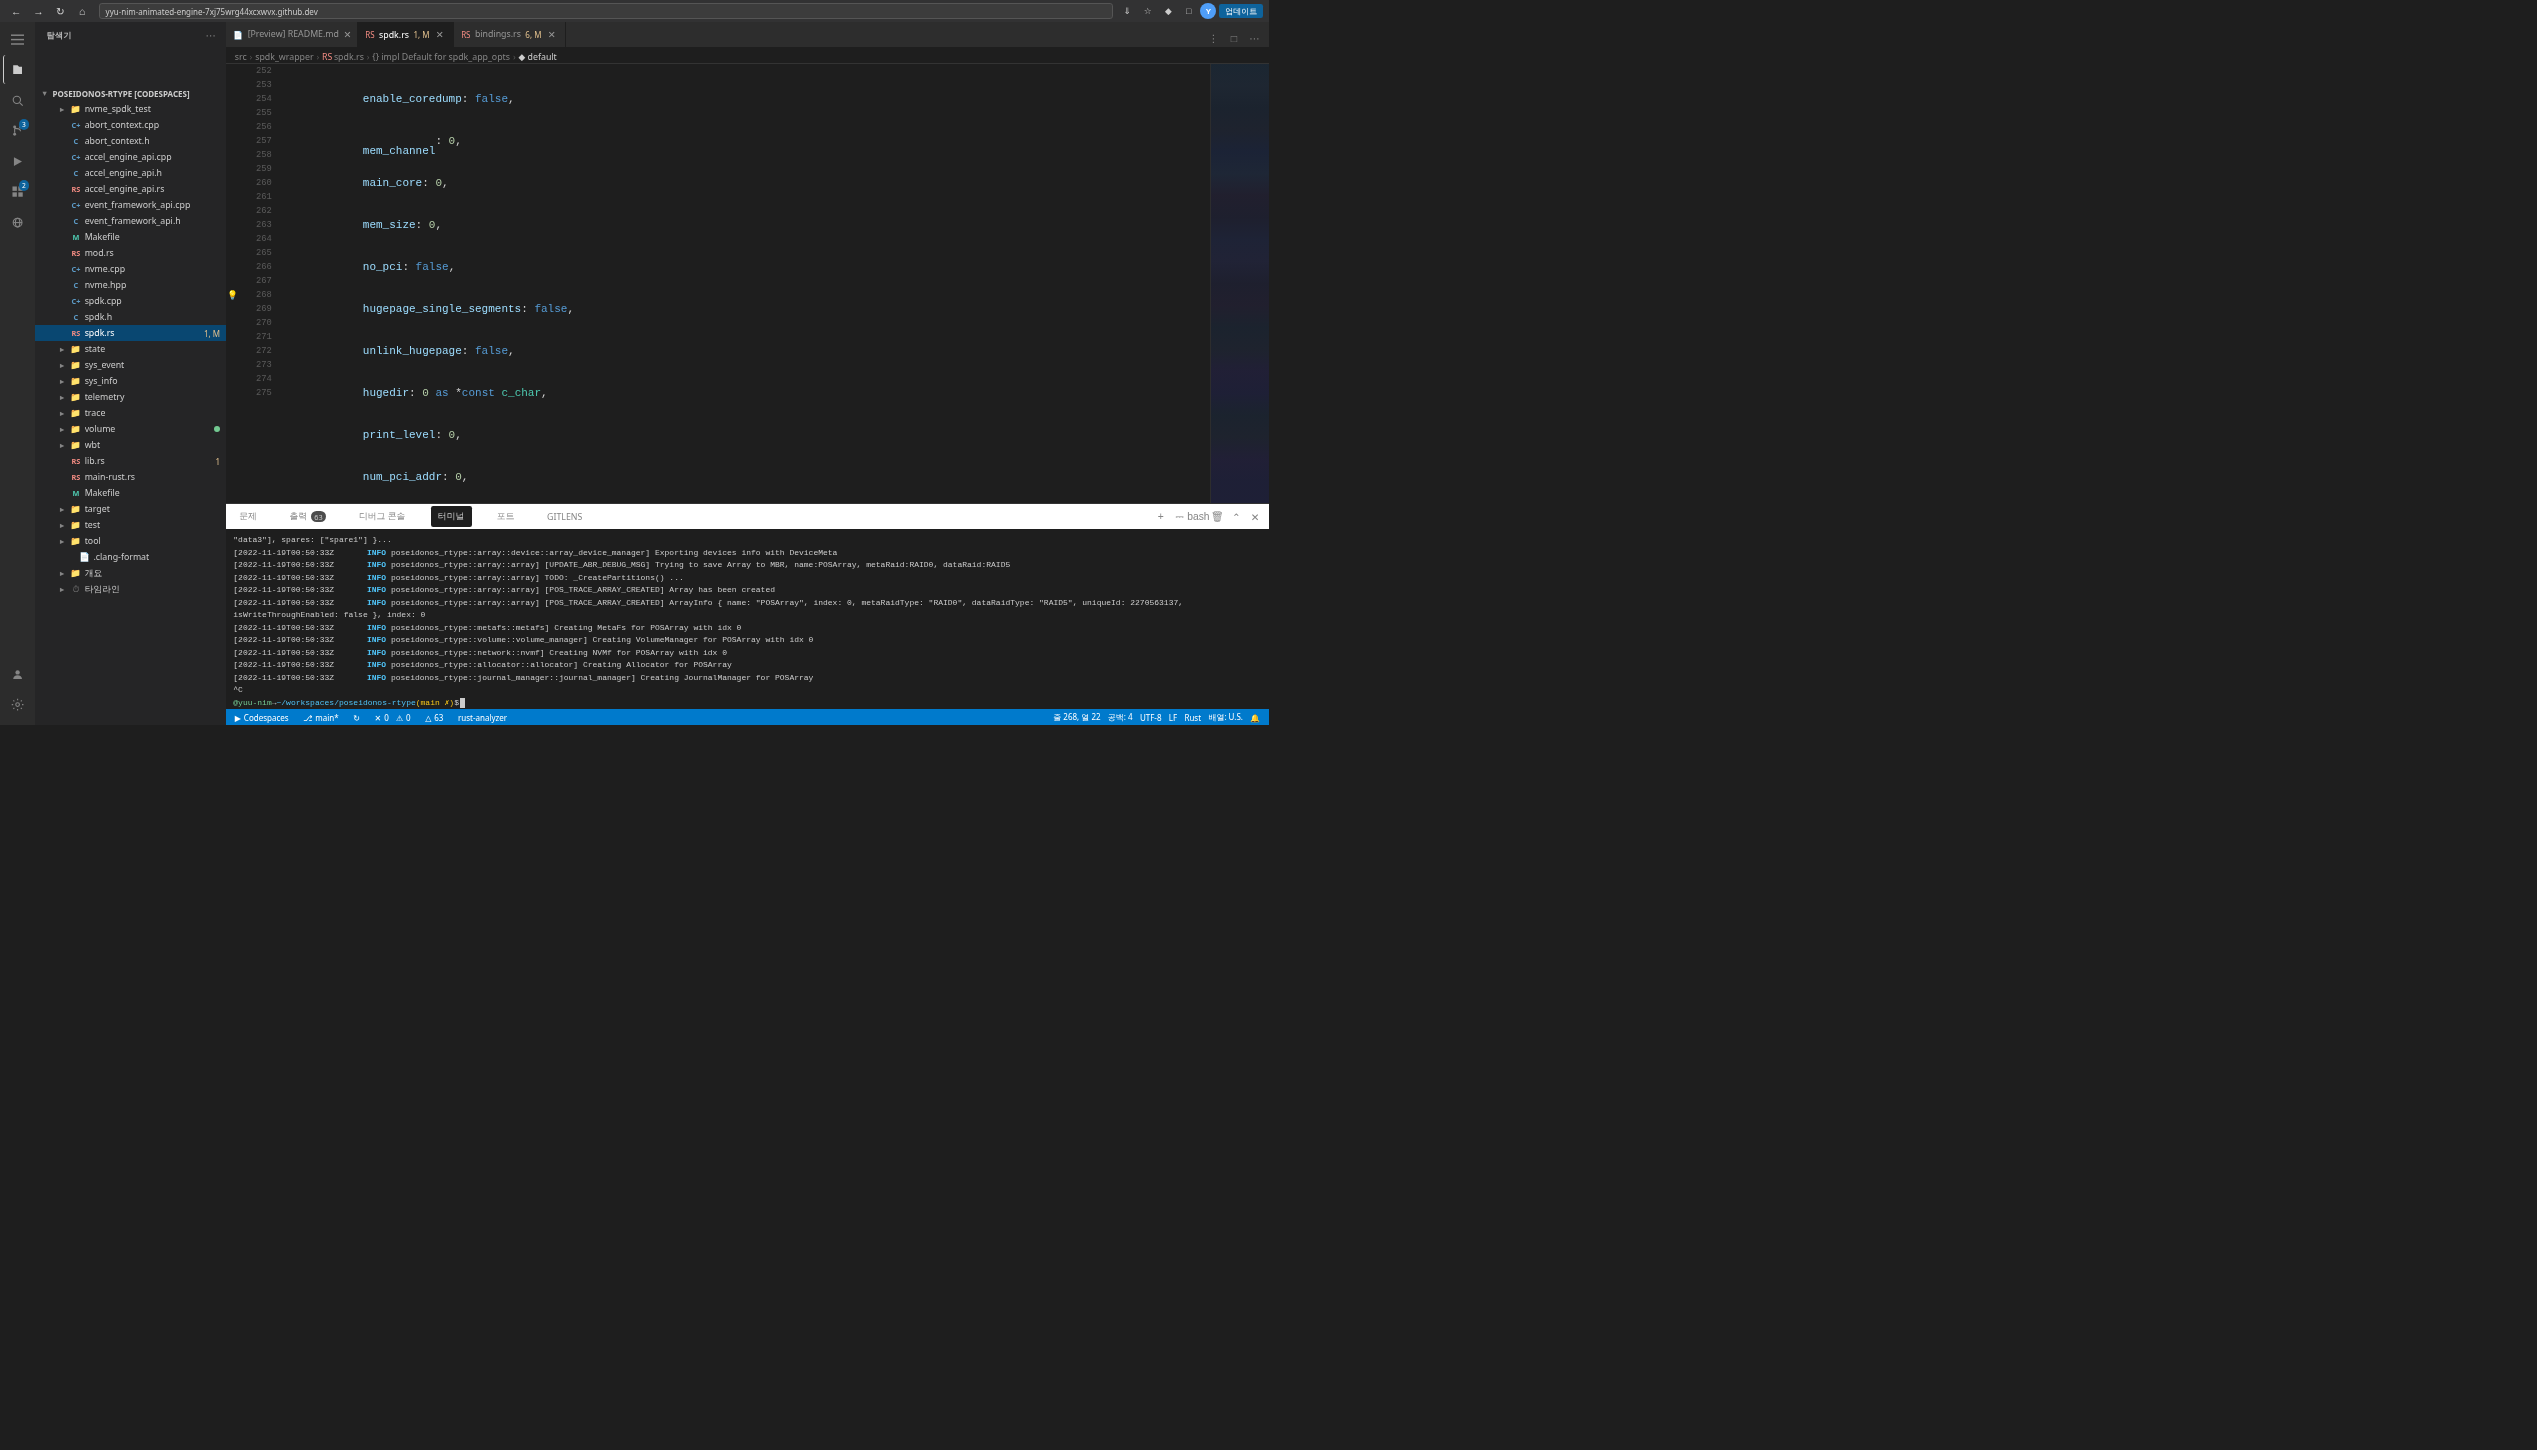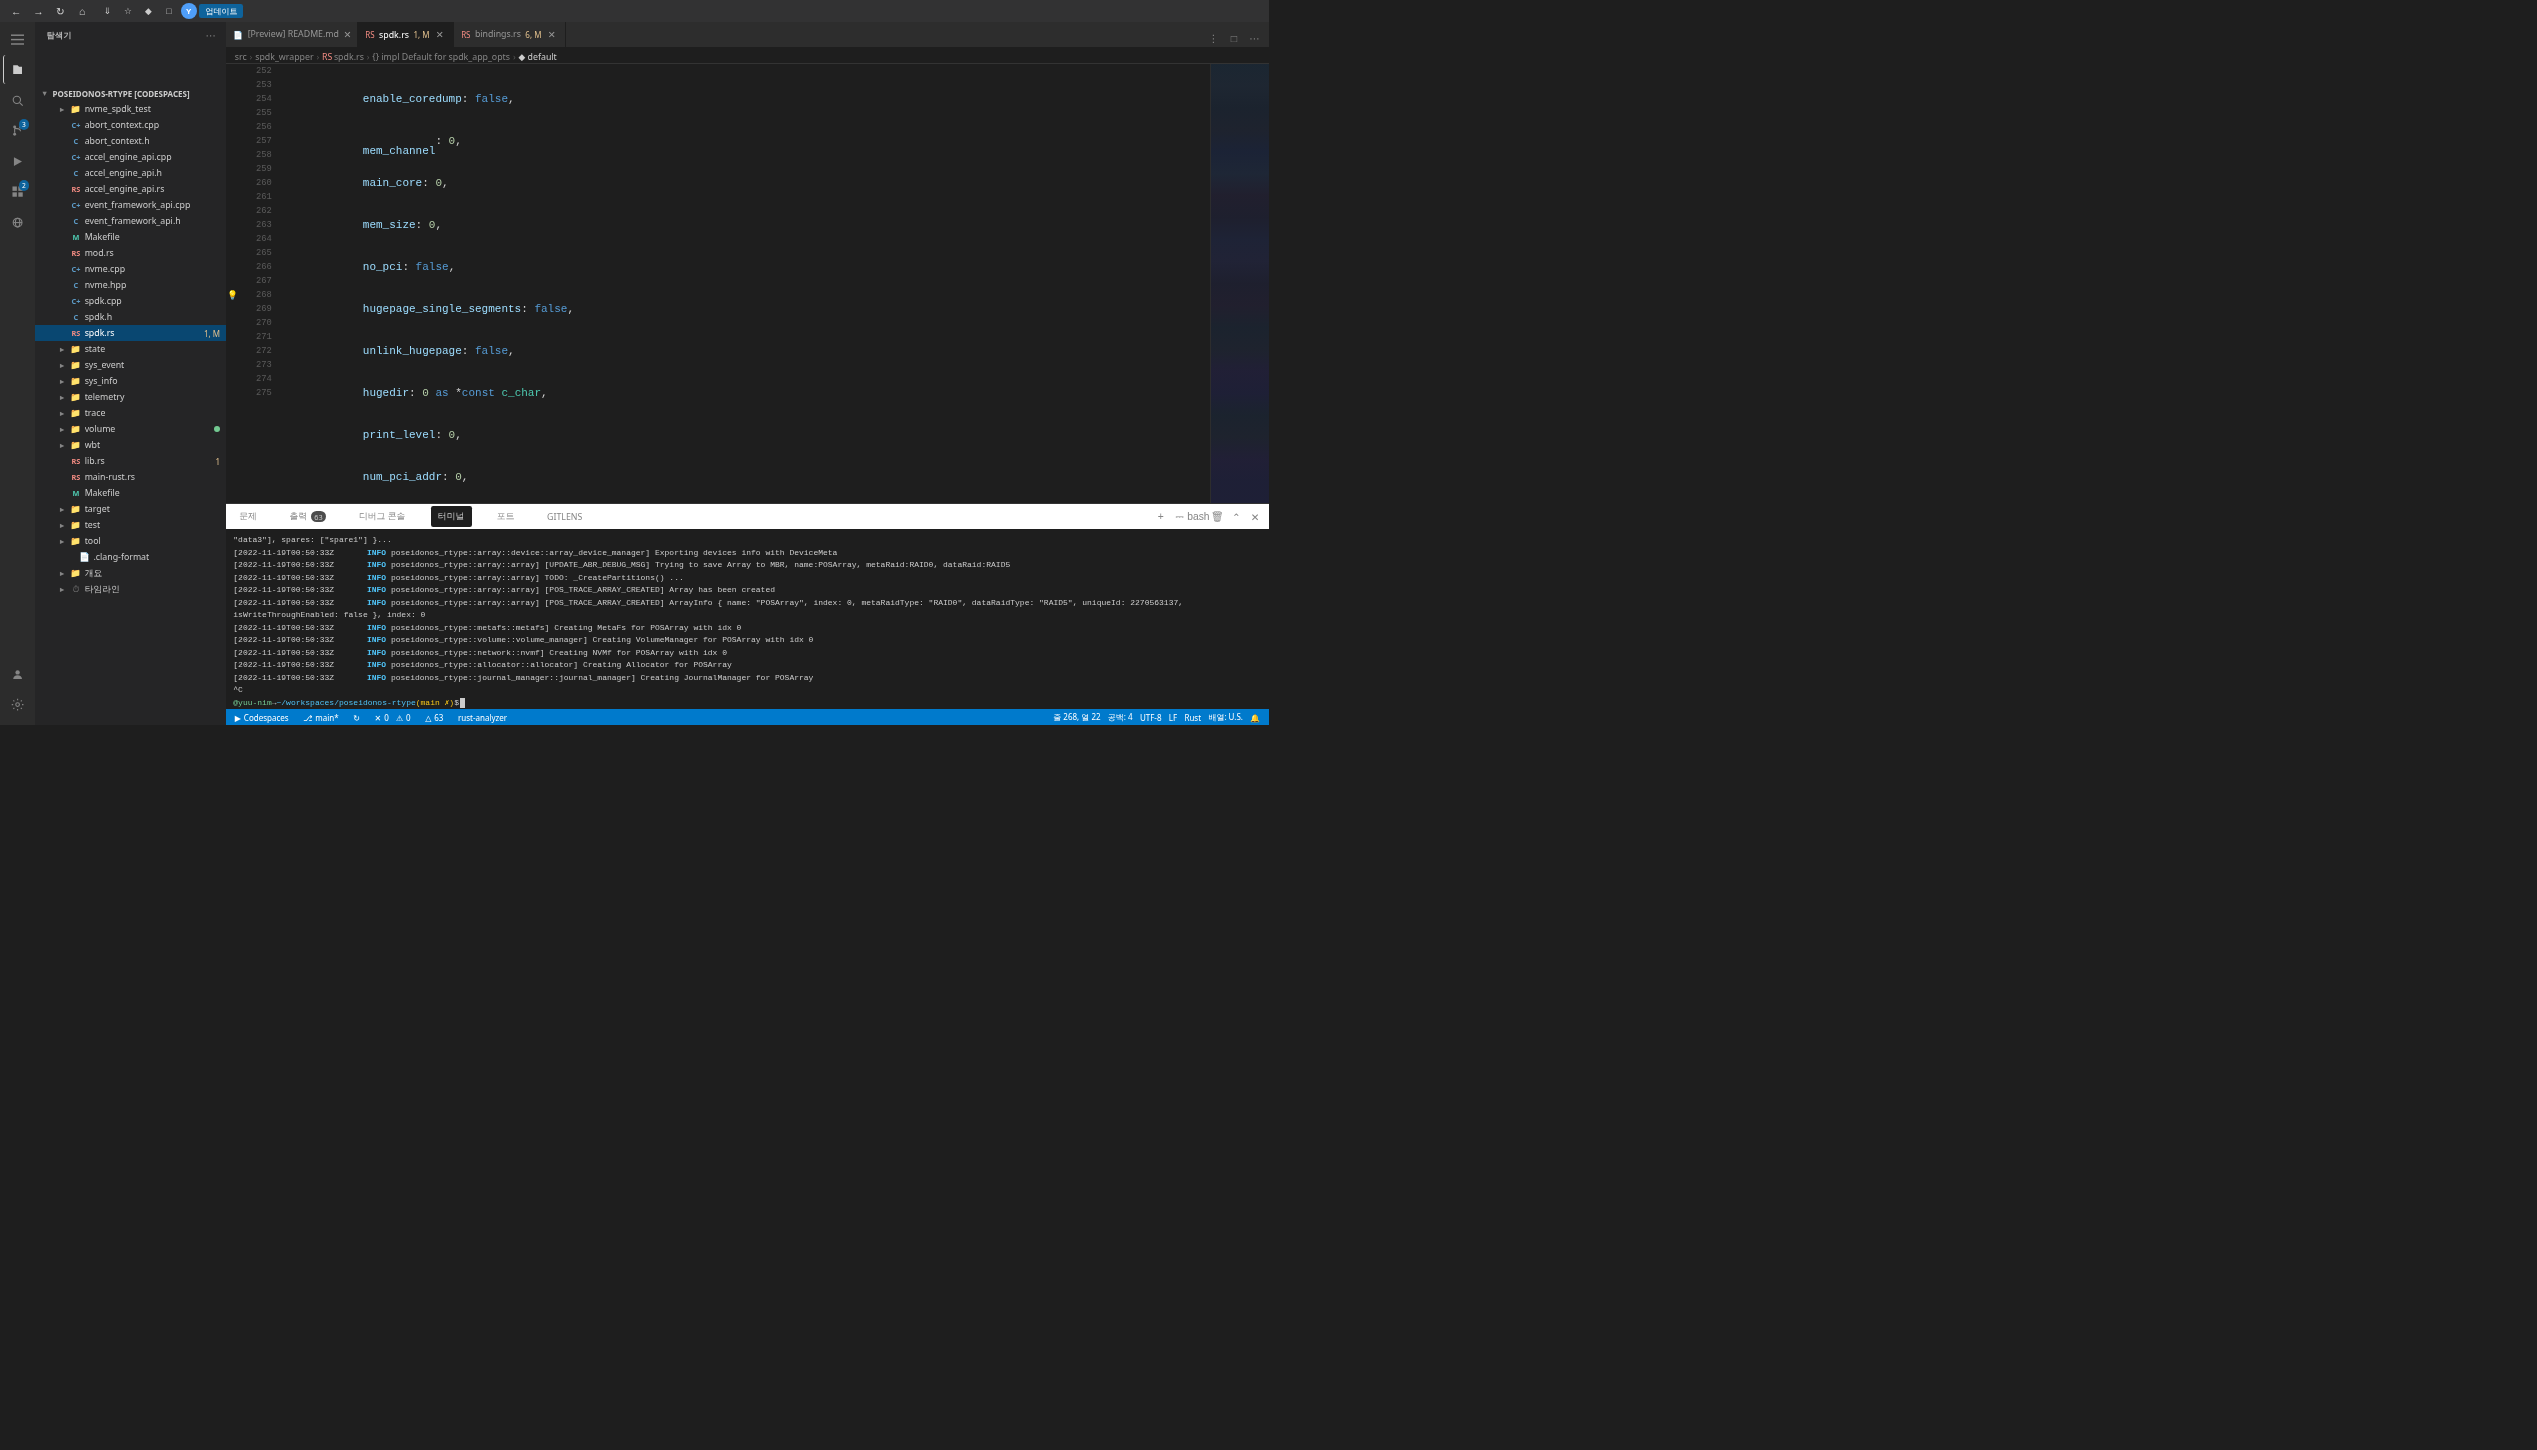--- a/index.html
+++ b/index.html
@@ -547,20 +547,23 @@
   </style>
 </head>
 <body>
 
 <div class="title-bar">
   <div class="title-bar-nav">
     <button class="nav-btn">←</button>
     <button class="nav-btn">→</button>
     <button class="nav-btn">↻</button>
     <button class="nav-btn">⌂</button>
+  </div>
+  <div class="address-bar">
+    <span>yyu-nim-animated-engine-7xj75wrg44xcxwvx.github.dev</span>
   </div>
   <div class="title-bar-actions">
     <button class="title-action-btn">⇓</button>
     <button class="title-action-btn">☆</button>
     <button class="title-action-btn">◆</button>
     <button class="title-action-btn">□</button>
     <button class="profile-btn">Y</button>
     <button class="update-btn">업데이트</button>
   </div>
 </div>

